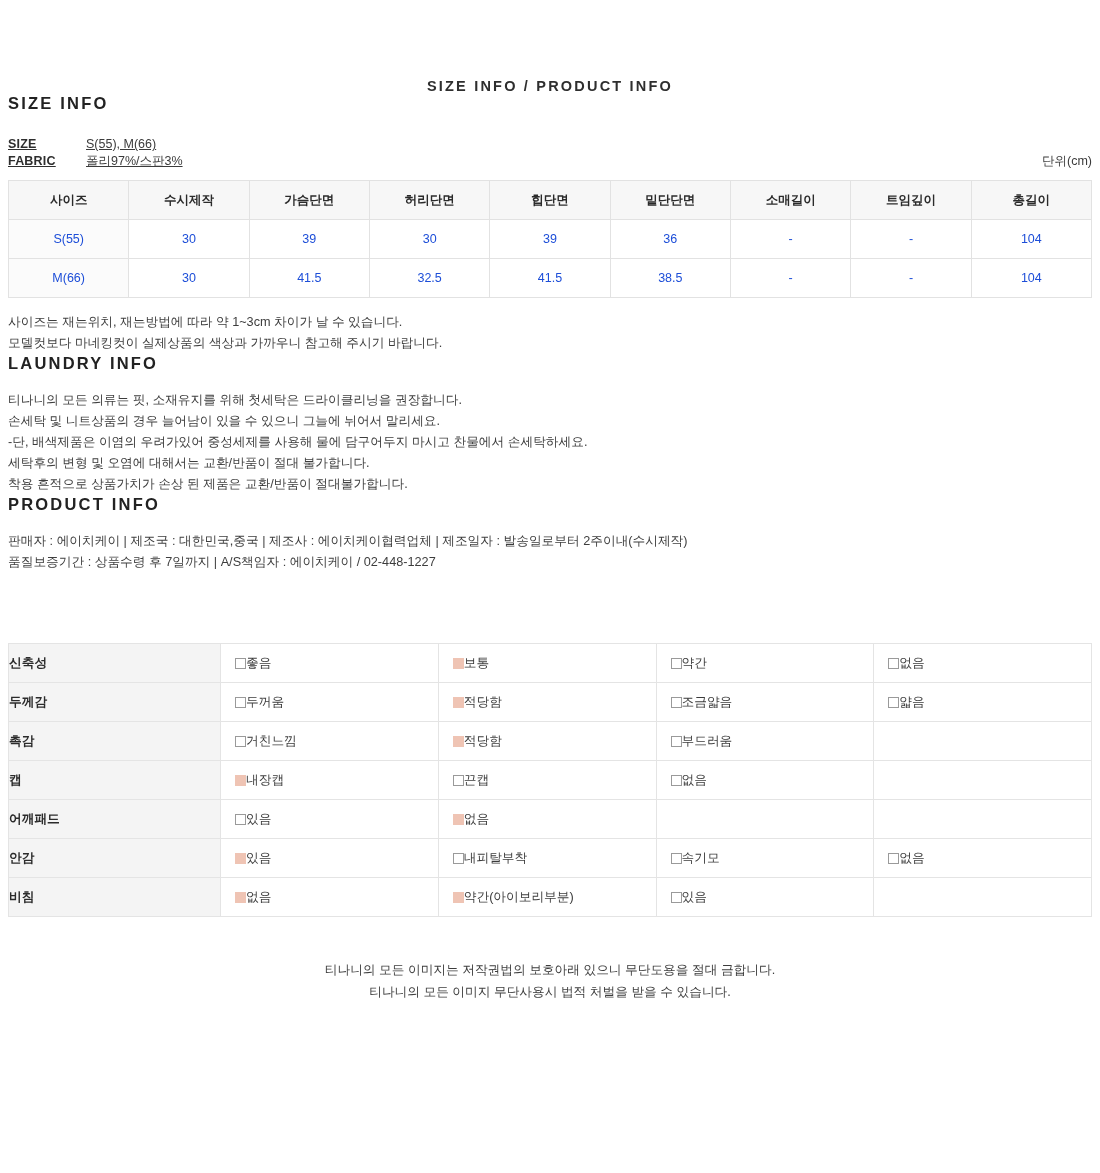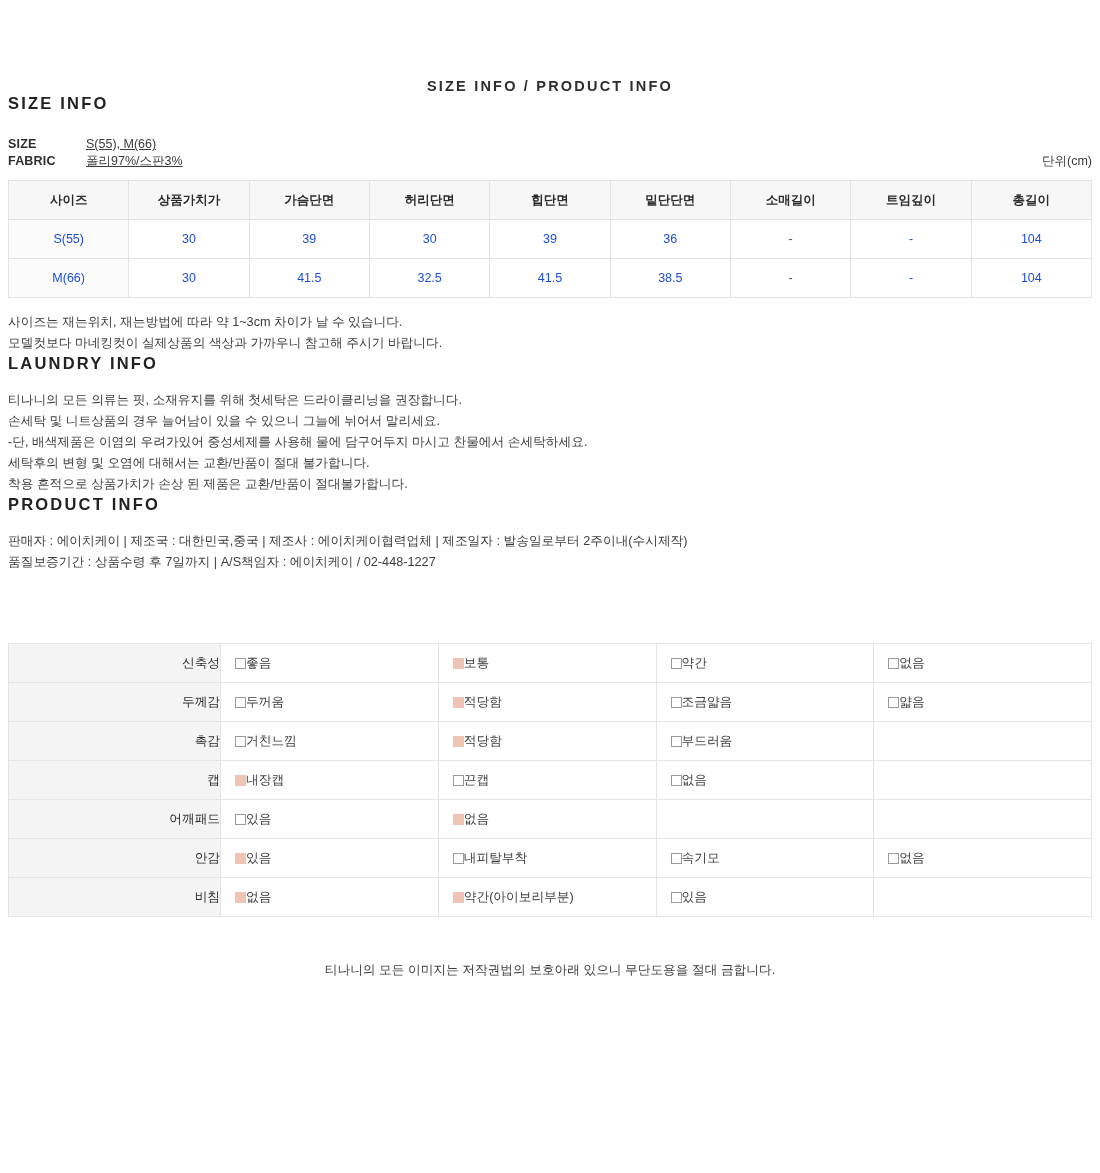--- a/index.html
+++ b/index.html
@@ -38,20 +38,21 @@
 
   
   .meta { margin-top: 23px; position: relative; }
   .meta-row { display: flex; align-items: flex-start; line-height: 17px; }
   .meta-key {
     width: 78px;
     font-weight: bold;
     font-size: 12.5px;
     color: #2e2e2e;
     letter-spacing: .2px;
+    text-decoration: underline;
   }
   .meta-val { font-size: 12.5px; color: #3b3b3b; text-decoration: underline; }
   .unit {
     position: absolute;
     right: 0;
     bottom: 0;
     font-size: 12.5px;
     color: #3b3b3b;
   }
 
@@ -92,22 +93,22 @@
     border: 1px solid #e4e4e4;
     height: 39px;
     font-size: 12.7px;
     color: #3b3b3b;
     padding: 0 14px;
     vertical-align: middle;
   }
   table.spec td.label {
     width: 212px;
     background: #f4f4f4;
-    text-align: right;
-    font-weight: normal;
+    text-align: left;
+    font-weight: bold;
     color: #2b2b2b;
     padding: 0;
   }
   .opt { display: flex; align-items: center; }
   .box {
     width: 11px; height: 11px;
     border: 1px solid #9a9a9a;
     background: #ffffff;
     display: inline-block;
     flex: 0 0 auto;
@@ -143,21 +144,21 @@
         <div class="meta-key">FABRIC</div>
         <div class="meta-val">폴리97%/스판3%</div>
       </div>
       <div class="unit">단위(cm)</div>
     </div>
 
     <table class="size">
       <thead>
         <tr>
           <th>사이즈</th>
-          <th>상품가치가</th>
+          <th>수시제작</th>
           <th>가슴단면</th>
           <th>허리단면</th>
           <th>힙단면</th>
           <th>밑단단면</th>
           <th>소매길이</th>
           <th>트임깊이</th>
           <th>총길이</th>
         </tr>
       </thead>
       <tbody>
@@ -390,16 +391,17 @@
               <div class="opt empty">
                 <span></span>
               </div>
             </td>
         </tr>
       </tbody>
     </table>
 
     <div class="footer">
       <div>티나니의 모든 이미지는 저작권법의 보호아래 있으니 무단도용을 절대 금합니다.</div>
+      <div>티나니의 모든 이미지 무단사용시 법적 처벌을 받을 수 있습니다.</div>
     </div>
 
   </div>
 </div>
 
 </body></html>

